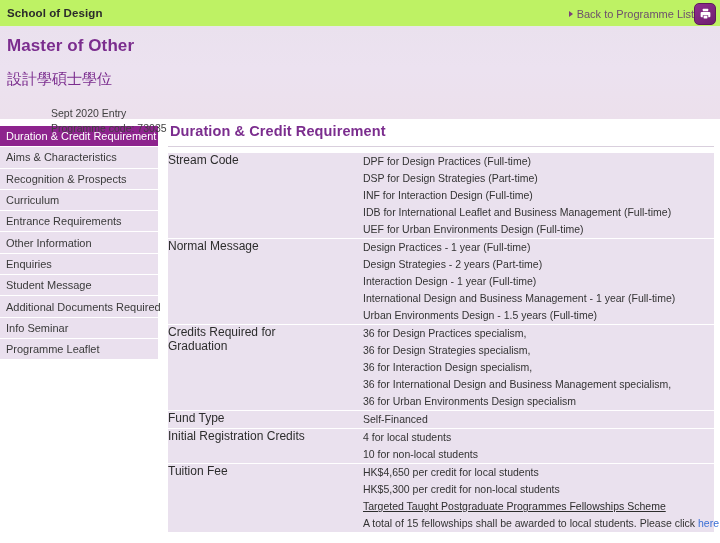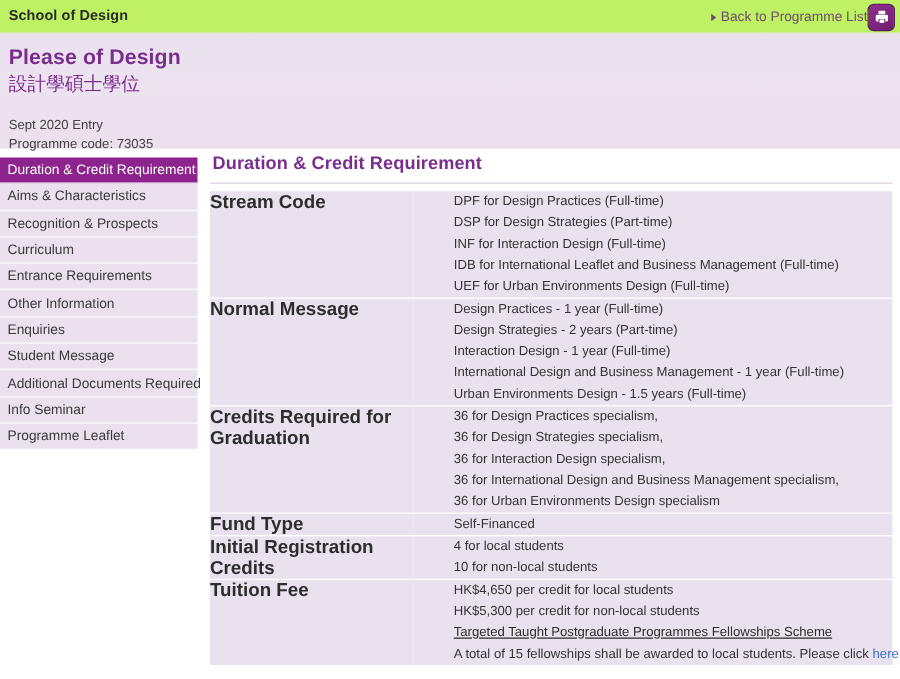--- a/index.html
+++ b/index.html
@@ -70,28 +70,29 @@
     font-size: 17px;
     font-weight: bold;
     color: #7b2d8e;
     line-height: 1.2;
     letter-spacing: .1px;
   }
   .prog-title-zh {
     font-size: 15px;
     color: #7b2d8e;
     line-height: 1.35;
-    margin-top: 2px;
-    font-family: Liberation Serif, serif;
+    margin-top: 15px;
+    font-family: Liberation Mono, monospace;
   }
   .prog-meta {
     margin-top: 14px;
     font-size: 10.5px;
     color: #414141;
     line-height: 1.5;
+    margin-left: 44px;
   }
 
   
   .body-wrap {
     display: flex;
     align-items: flex-start;
   }
 
   
   .sidebar {
@@ -137,22 +138,22 @@
     table-layout: fixed;
   }
   table.info td {
     vertical-align: top;
     background: #eae1ee;
     border-bottom: 1px solid #ffffff;
     padding: 0;
   }
   td.label {
     width: 163px;
-    font-size: 15px;
-    font-weight: bold;
+    font-size: 12px;
+    font-weight: normal;
     color: #2d2d2d;
     padding: 4px 4px 4px 3px;
   }
   td.value {
     font-size: 10.5px;
     color: #333333;
     padding: 4px 4px 4px 3px;
   }
   .vline { line-height: 1.62; white-space: nowrap; padding-left: 32px; }
   .vline.underline { text-decoration: underline; color: #2d2d2d; }
@@ -177,21 +178,21 @@
           <rect x="7" y="3" width="10" height="5" rx="1"></rect>
           <path d="M5 9h14a2 2 0 0 1 2 2v6a2 2 0 0 1-2 2h-2v-4H7v4H5a2 2 0 0 1-2-2v-6a2 2 0 0 1 2-2z"></path>
           <rect x="8.5" y="16" width="7" height="5" rx=".7"></rect>
         </svg>
       </span>
     </div>
   </div>
 </div>
 
 <div class="banner">
-  <div class="prog-title-en">Please of Design</div>
+  <div class="prog-title-en">Master of Other</div>
   <div class="prog-title-zh">設計學碩士學位</div>
   <div class="prog-meta">
     <div>Sept 2020 Entry</div>
     <div>Programme code: 73035</div>
   </div>
 </div>
 
 <div class="body-wrap">
 
   <nav class="sidebar" id="sidebar">

